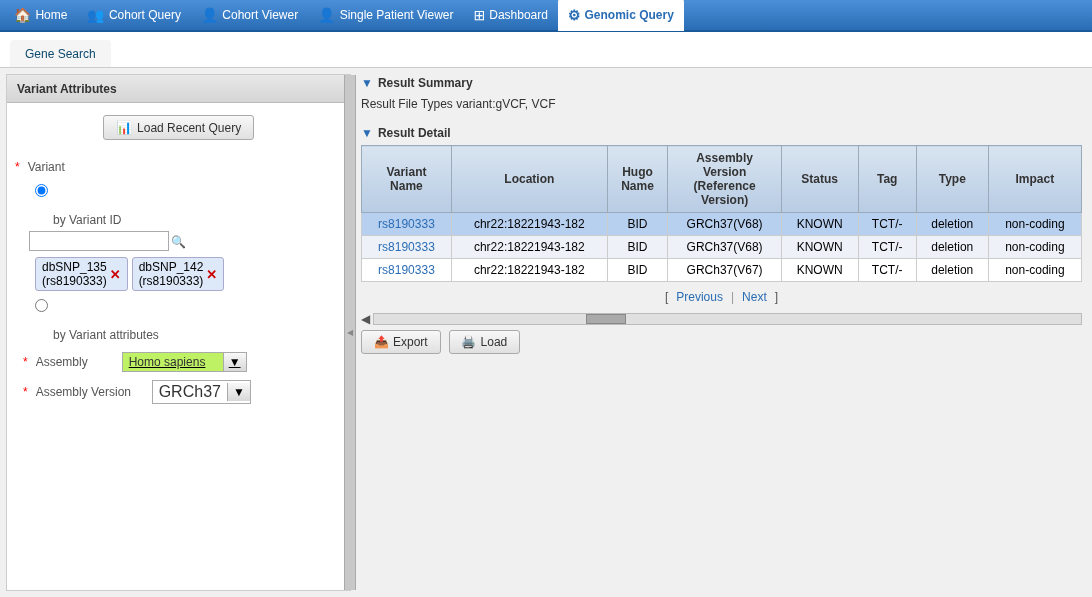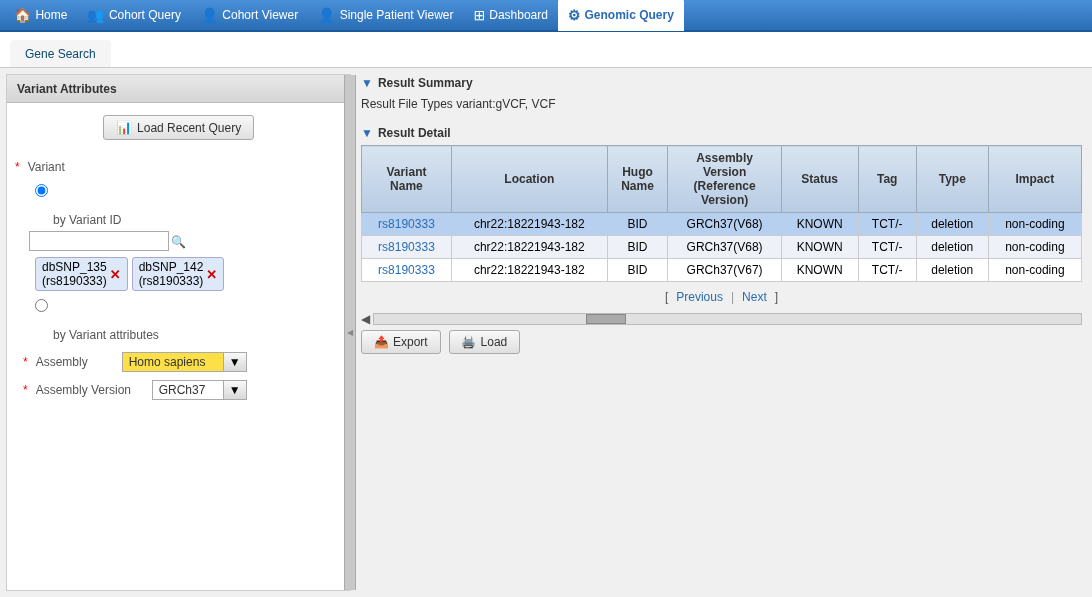--- a/index.html
+++ b/index.html
@@ -299,36 +299,37 @@
       border: 1px solid #aaa;
       border-radius: 3px;
       cursor: pointer;
       font-size: 12px;
       color: #333;
     }
     .species-select-container {
       display: flex;
       align-items: flex-start;
       border: 1px solid #aaa;
-      background: #fde047;
+      background: #bef264;
+      text-decoration: underline;
     }
     .species-text { padding: 2px 6px; font-size: 12px; color: #333; min-width: 100px; }
     .species-arrow {
       background: linear-gradient(to bottom, #f8f8f8, #d8d8d8);
       border-left: 1px solid #aaa;
       padding: 2px 5px;
       cursor: pointer;
     }
     .assembly-select-container {
       display: flex;
       align-items: center;
       border: 1px solid #aaa;
       background: white;
     }
-    .assembly-text { padding: 2px 6px; font-size: 12px; color: #333; min-width: 70px; }
+    .assembly-text { padding: 2px 6px; font-size: 16px; color: #333; min-width: 70px; }
     .assembly-arrow {
       background: linear-gradient(to bottom, #f8f8f8, #d8d8d8);
       border-left: 1px solid #aaa;
       padding: 2px 5px;
       cursor: pointer;
     }
   </style>
 </head>
 <body>
 

